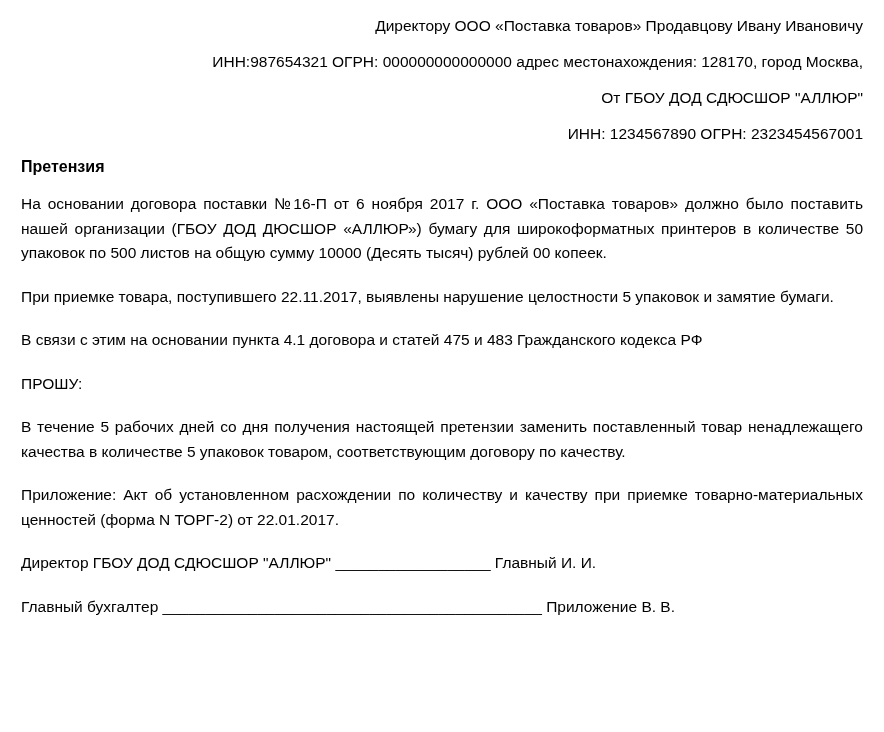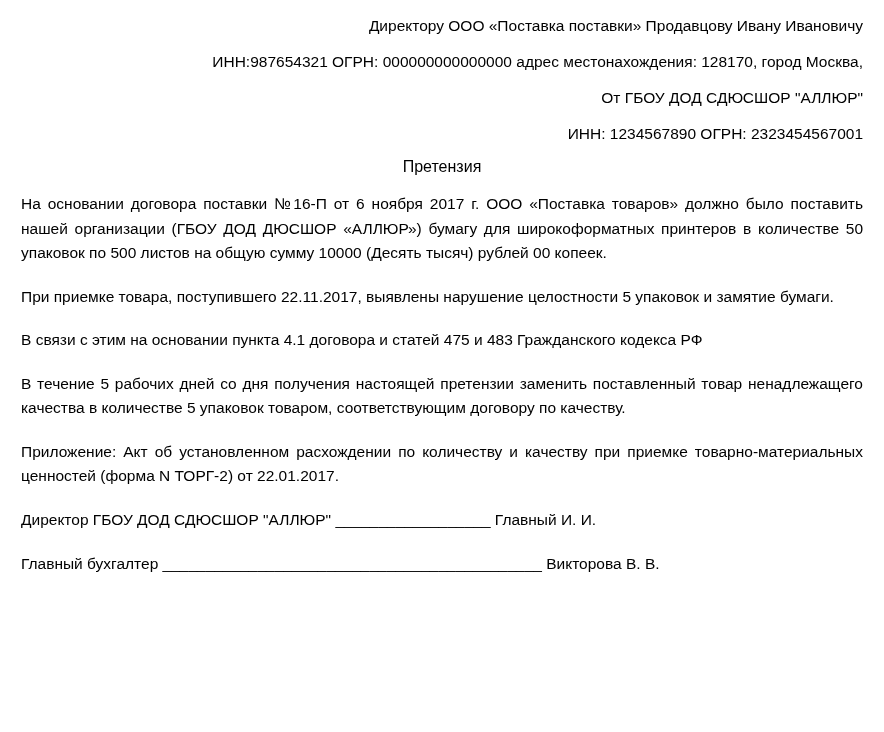--- a/index.html
+++ b/index.html
@@ -20,22 +20,22 @@
   }
   .doc-header {
     text-align: right;
   }
   .header-line {
     line-height: 36px;
     white-space: nowrap;
   }
   .doc-title {
     font-size: 16px;
-    font-weight: 400;
-    text-align: center;
+    font-weight: 700;
+    text-align: left;
     margin: 6px 0 16px 0;
   }
   .para {
     text-align: justify;
     line-height: 24.5px;
     margin: 0 0 19px 0;
   }
   .signatures {
     margin-top: 0;
   }
@@ -47,40 +47,41 @@
   .sig-line {
     letter-spacing: 0;
   }
 </style>
 </head>
 <body>
 
 <div class="document">
 
   <div class="doc-header">
-    <div class="header-line">Директору ООО «Поставка поставки» Продавцову Ивану Ивановичу</div>
+    <div class="header-line">Директору ООО «Поставка товаров» Продавцову Ивану Ивановичу</div>
     <div class="header-line">ИНН:987654321 ОГРН: 000000000000000 адрес местонахождения: 128170, город Москва,</div>
     <div class="header-line">От ГБОУ ДОД СДЮСШОР "АЛЛЮР"</div>
     <div class="header-line">ИНН: 1234567890 ОГРН: 2323454567001</div>
   </div>
 
   <div class="doc-title">Претензия</div>
 
   <p class="para">На основании договора поставки №16-П от 6 ноября 2017 г. ООО «Поставка товаров» должно было поставить нашей организации (ГБОУ ДОД ДЮСШОР «АЛЛЮР») бумагу для широкоформатных принтеров в количестве 50 упаковок по 500 листов на общую сумму 10000 (Десять тысяч) рублей 00 копеек.</p>
   <p class="para">При приемке товара, поступившего 22.11.2017, выявлены нарушение целостности 5 упаковок и замятие бумаги.</p>
   <p class="para">В связи с этим на основании пункта 4.1 договора и статей 475 и 483 Гражданского кодекса РФ</p>
+  <p class="para">ПРОШУ:</p>
   <p class="para">В течение 5 рабочих дней со дня получения настоящей претензии заменить поставленный товар ненадлежащего качества в количестве 5 упаковок товаром, соответствующим договору по качеству.</p>
   <p class="para">Приложение: Акт об установленном расхождении по количеству и качеству при приемке товарно-материальных ценностей (форма N ТОРГ-2) от 22.01.2017.</p>
 
   <div class="signatures">
     <div class="sig-row">
       <span>Директор ГБОУ ДОД СДЮСШОР "АЛЛЮР"</span>
       <span class="sig-line">__________________</span>
       <span>Главный И. И.</span>
     </div>
     <div class="sig-row">
       <span>Главный бухгалтер</span>
       <span class="sig-line">____________________________________________</span>
-      <span>Викторова В. В.</span>
+      <span>Приложение В. В.</span>
     </div>
   </div>
 
 </div>
 
 </body></html>

